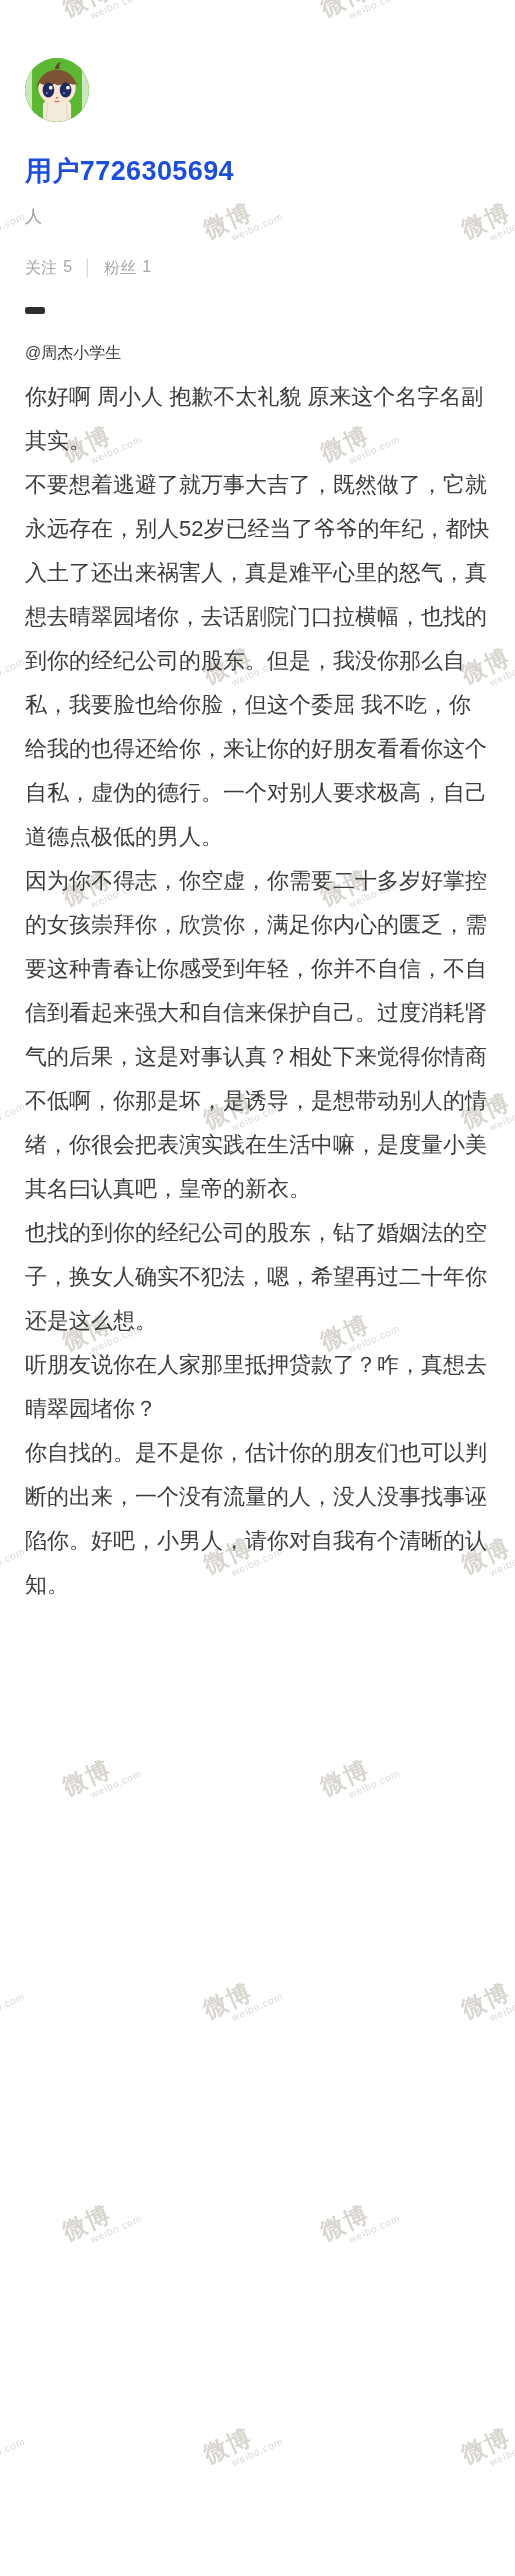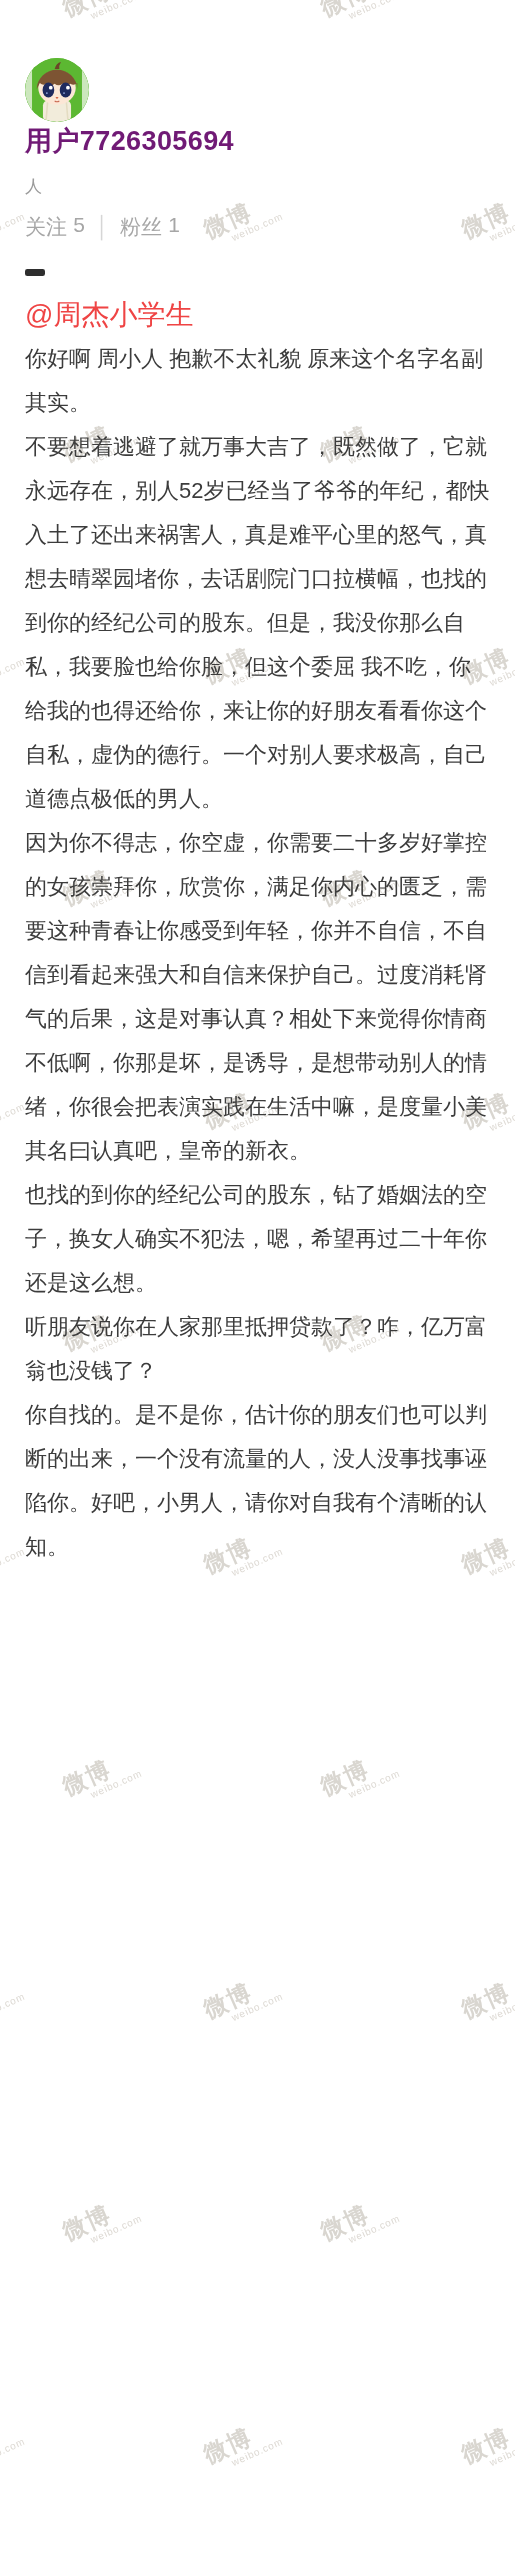--- a/index.html
+++ b/index.html
@@ -20,38 +20,38 @@
   .content { position:relative; z-index:1; padding:0 25px; }
 
   .avatar {
     display:block; margin-top:58px;
     width:64px; height:64px; border-radius:50%;
     overflow:hidden; background:#5cb832;
   }
   .avatar svg { display:block; width:100%; height:100%; }
 
   .username {
-    margin-top:1px; font-size:27px; font-weight:700;
-    color:#701a75; letter-spacing:0.4px;
+    margin-top:31px; font-size:27px; font-weight:700;
+    color:#1d4ed8; letter-spacing:0.4px;
   }
   .bio { margin-top:15.6px; font-size:17px; color:#9b9b9b; }
 
-  .stats { margin-top:15px; display:flex; align-items:center; font-size:21px; color:#a6a6a6;text-align:center; }
+  .stats { margin-top:30px; display:flex; align-items:center; font-size:16px; color:#a6a6a6;text-align:center; }
   .stat { display:flex; gap:6.2px; }
   .stats .sep { margin:0 11px; color:#d6d6d6; }
 
   .divider-dash {
     margin-top:28px; width:19.5px; height:7px;
     border-radius:2.3px; background:#2e2e2e;
   }
 
   .mention {
     display:block; margin-top:17px;
-    font-size:28px; line-height:44px;
-    color:#ef4444; text-decoration:none;
+    font-size:16px; line-height:44px;
+    color:#404040; text-decoration:none;
   }
 
   .post-body { margin-top:0; }
   .para {
     margin:0; font-size:22px; line-height:44px;
     color:#3c3c3c; word-break:break-all;
   }
   .para.gap { margin-top:44px; }
 </style>
 </head>
@@ -231,20 +231,20 @@
 
     <div class="divider-dash"></div>
 
     <div>
       <a class="mention">@周杰小学生</a>
       <div class="post-body">
           <p class="para">你好啊 周小人 抱歉不太礼貌 原来这个名字名副其实。</p>
           <p class="para">不要想着逃避了就万事大吉了，既然做了，它就永远存在，别人52岁已经当了爷爷的年纪，都快入土了还出来祸害人，真是难平心里的怒气，真想去晴翠园堵你，去话剧院门口拉横幅，也找的到你的经纪公司的股东。但是，我没你那么自私，我要脸也给你脸，但这个委屈 我不吃，你给我的也得还给你，来让你的好朋友看看你这个自私，虚伪的德行。一个对别人要求极高，自己道德点极低的男人。</p>
           <p class="para">因为你不得志，你空虚，你需要二十多岁好掌控的女孩崇拜你，欣赏你，满足你内心的匮乏，需要这种青春让你感受到年轻，你并不自信，不自信到看起来强大和自信来保护自己。过度消耗肾气的后果，这是对事认真？相处下来觉得你情商不低啊，你那是坏，是诱导，是想带动别人的情绪，你很会把表演实践在生活中嘛，是度量小美其名曰认真吧，皇帝的新衣。</p>
           <p class="para">也找的到你的经纪公司的股东，钻了婚姻法的空子，换女人确实不犯法，嗯，希望再过二十年你还是这么想。</p>
-          <p class="para">听朋友说你在人家那里抵押贷款了？咋，亿万富翁也没钱了？</p>
+          <p class="para">听朋友说你在人家那里抵押贷款了？咋，真想去晴翠园堵你？</p>
           <p class="para">你自找的。是不是你，估计你的朋友们也可以判断的出来，一个没有流量的人，没人没事找事诬陷你。好吧，小男人，请你对自我有个清晰的认知。</p>
         </div>
     </div>
 
   </div>
 </div>
 
 
 </body></html>

